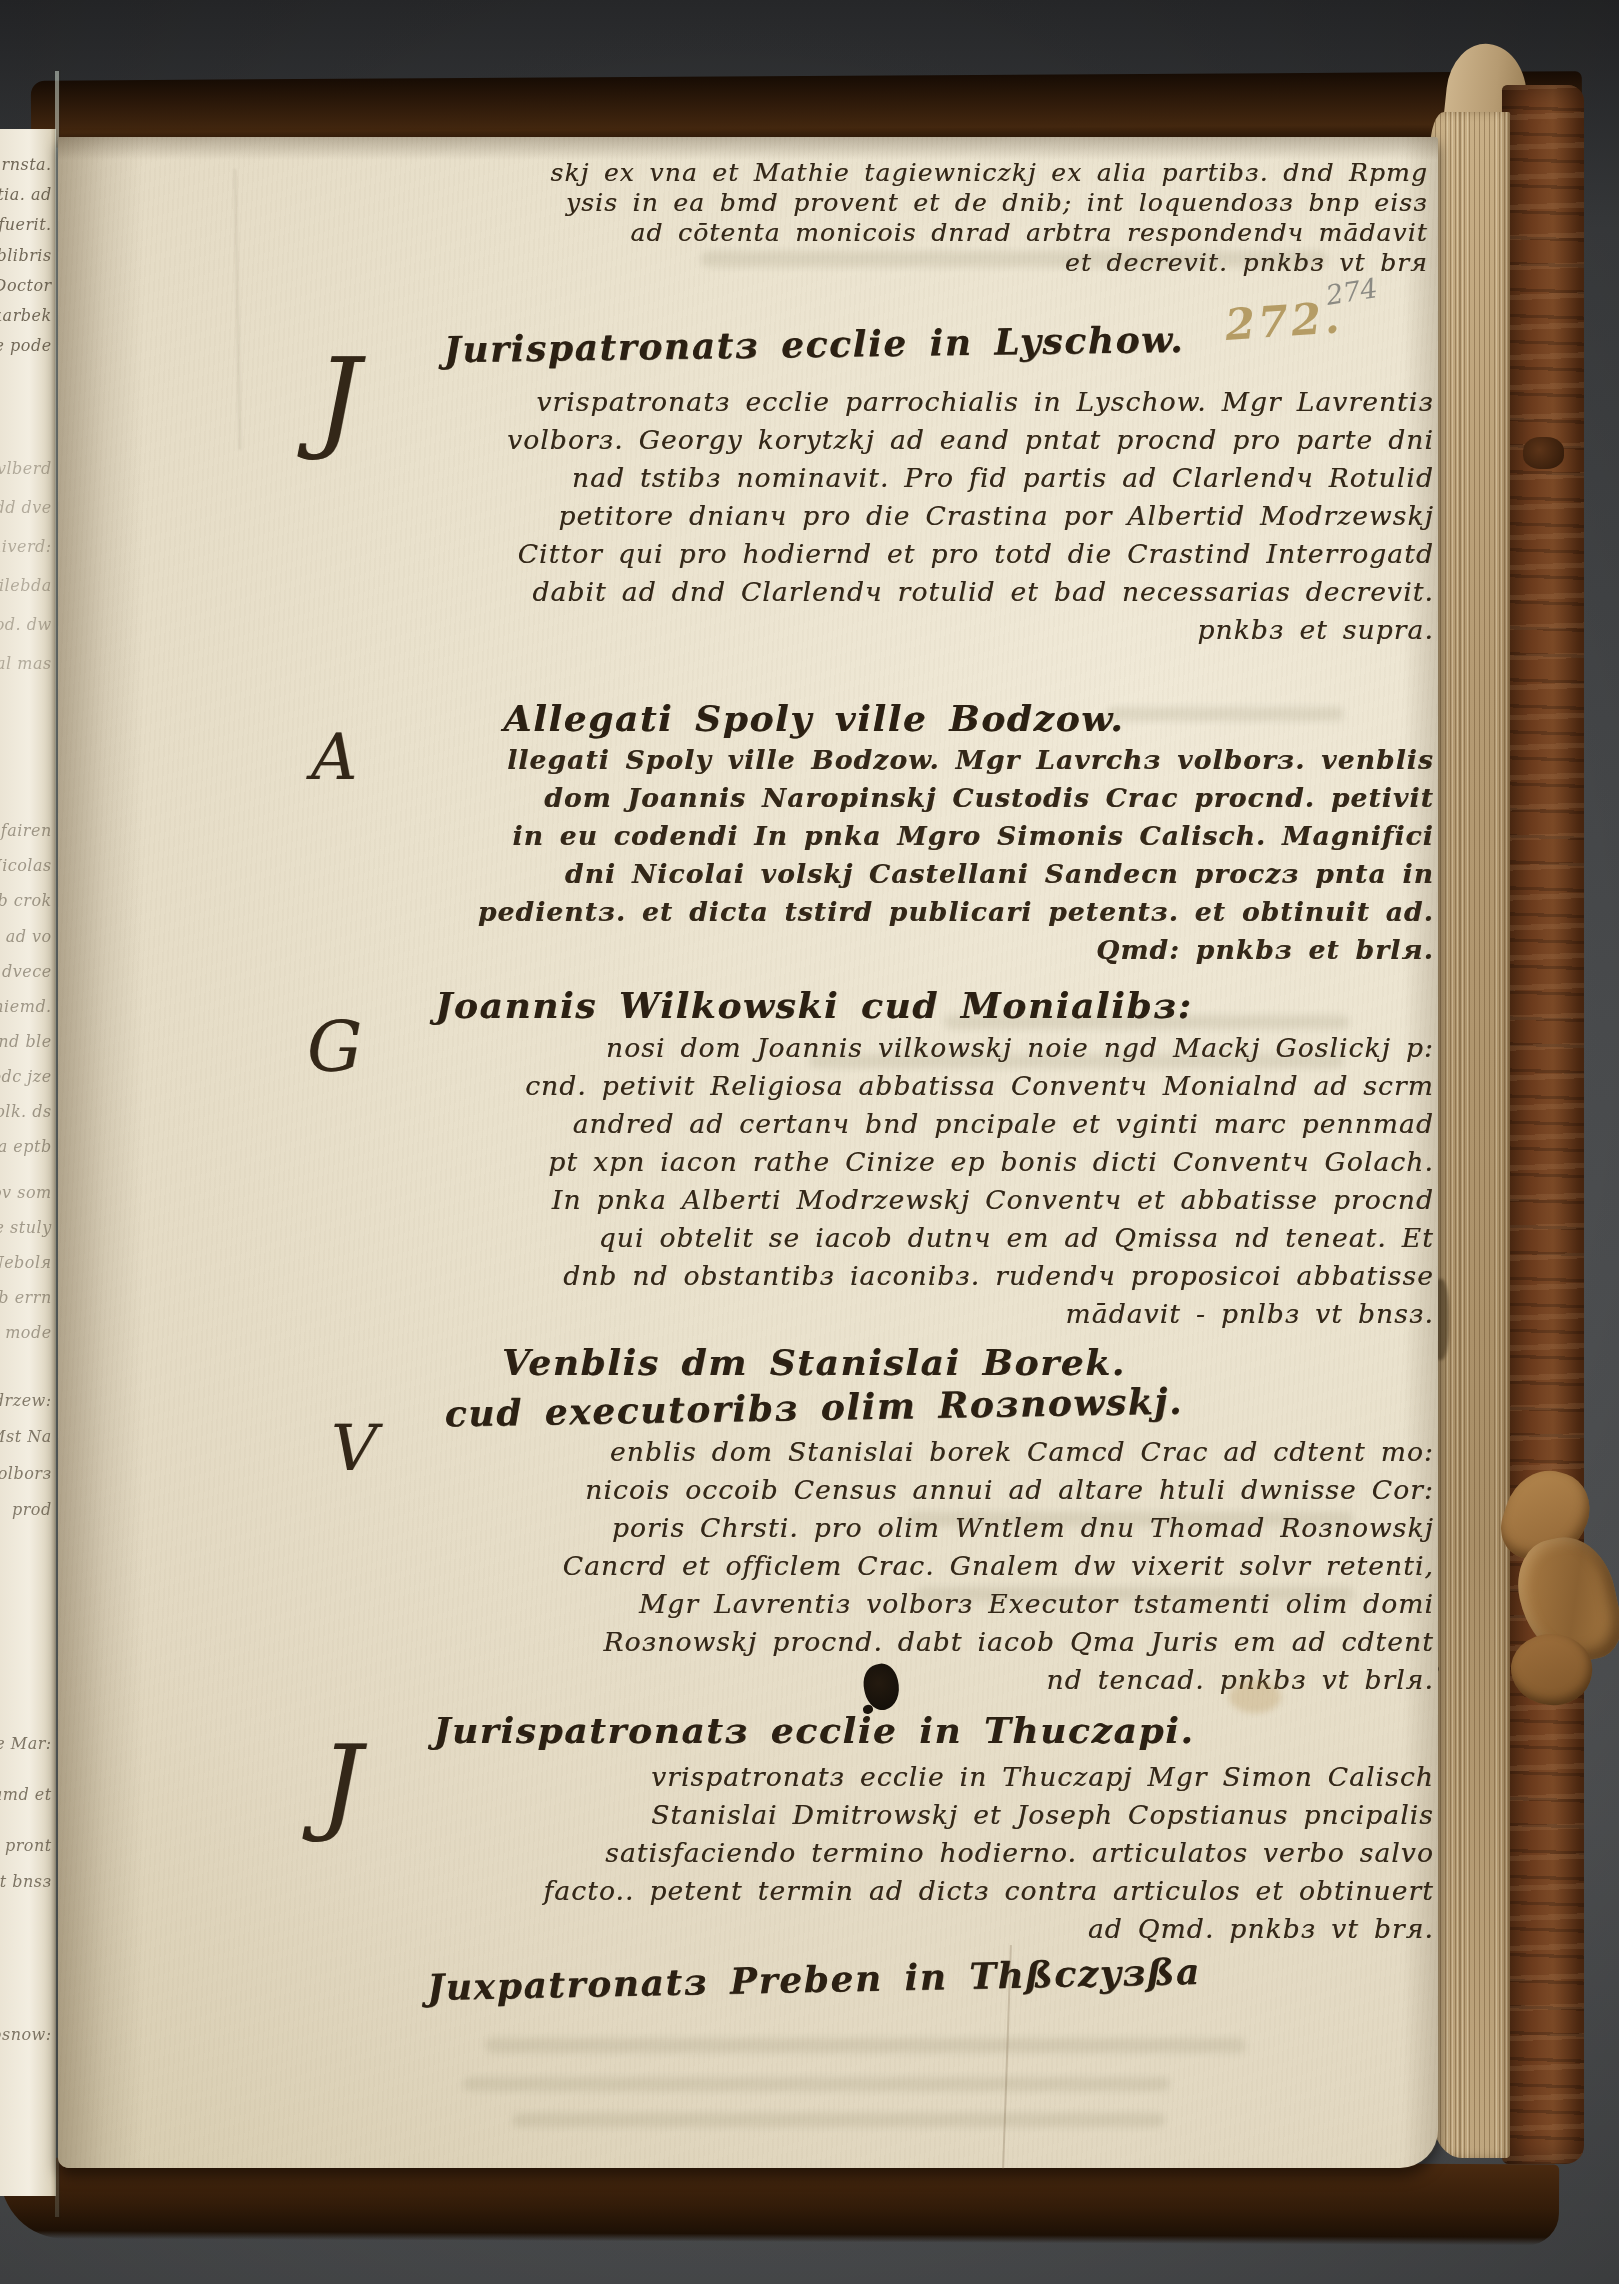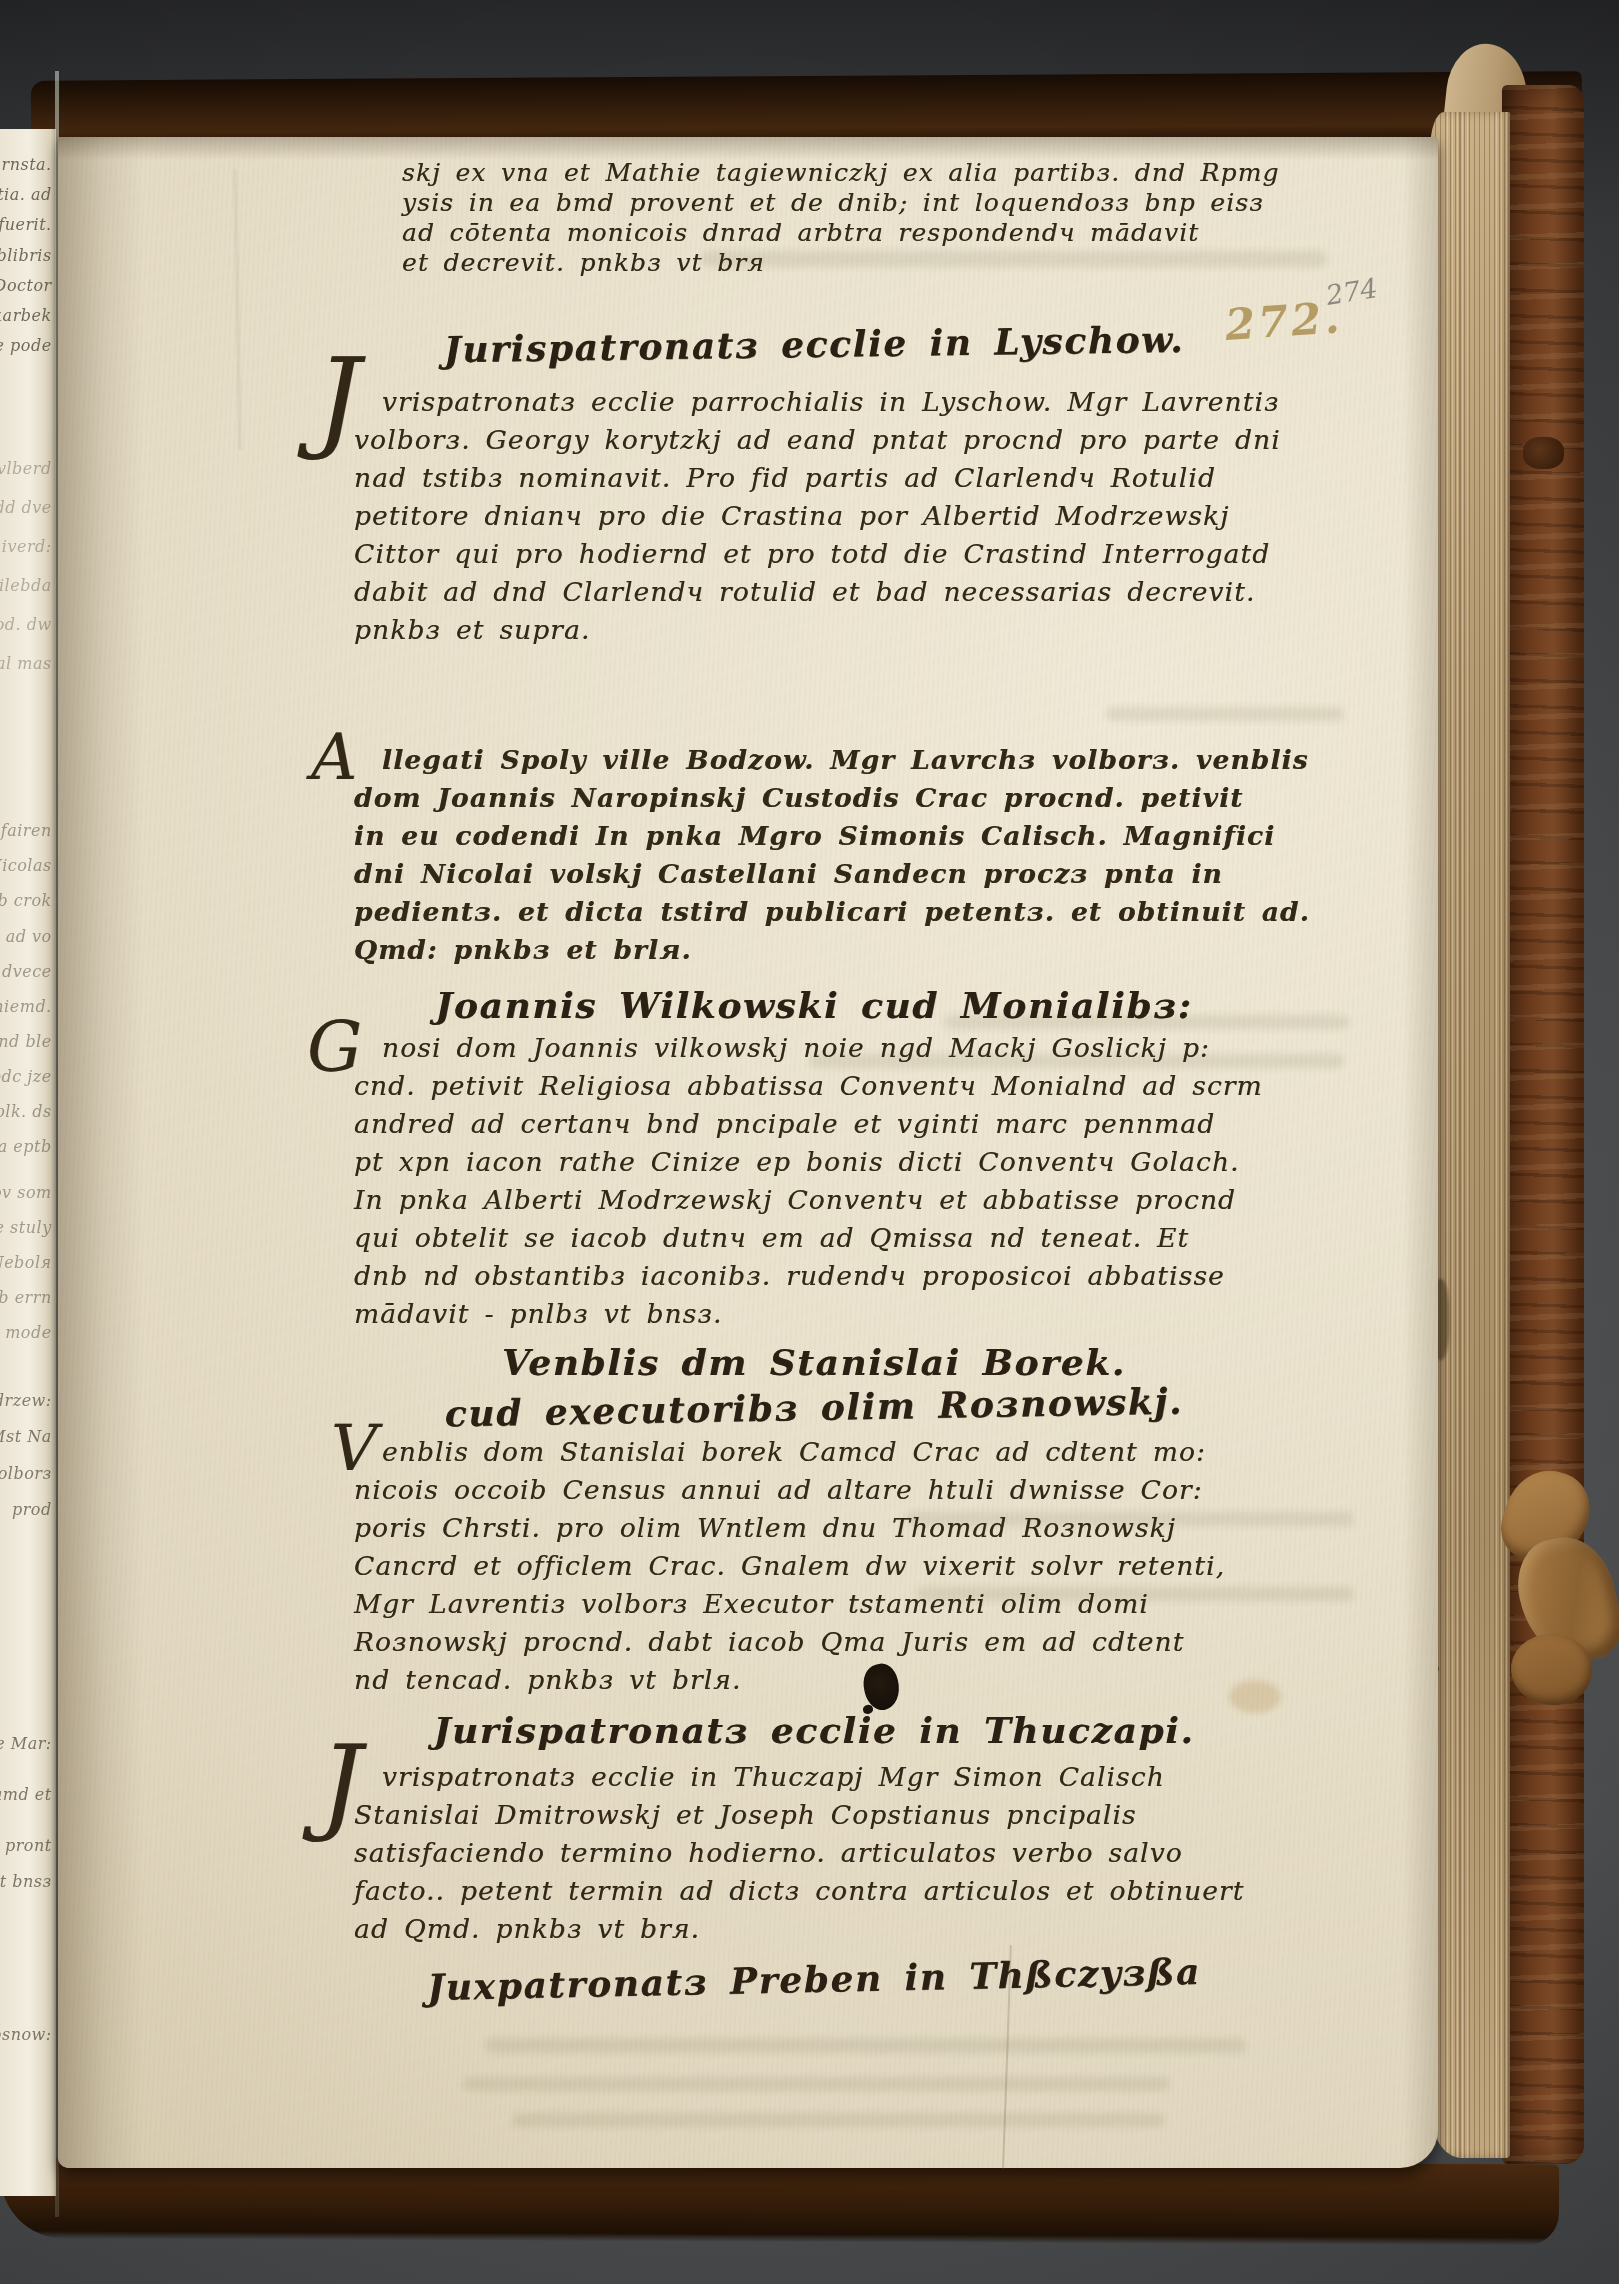--- a/index.html
+++ b/index.html
@@ -69,21 +69,21 @@
   .gutter{position:absolute;left:0;top:0;width:86px;height:100%;
       background:linear-gradient(90deg,rgba(94,76,48,.38),rgba(94,76,48,.12) 55%,transparent);
       border-radius:2.2px 0 0 10.8px;}
   .page-top-shade{position:absolute;left:0;top:0;width:100%;height:23px;
       background:linear-gradient(180deg,rgba(58,43,24,.28),transparent);border-radius:2.2px 3.2px 0 0;}
   .page-right-shade{position:absolute;right:0;top:0;width:35px;height:100%;
       background:linear-gradient(270deg,rgba(94,76,48,.22),transparent);border-radius:0 3.2px 38px 0;}
   
   .line{height:38px;white-space:nowrap;font-style:italic;font-size:26.5px;
       letter-spacing:1.1px;word-spacing:5.4px;color:#332718;
-      text-shadow:0.3px 0.3px 0.5px rgba(42,30,15,.55);}
+      text-shadow:0.3px 0.3px 0.5px rgba(42,30,15,.55);text-align:right;}
   .para{position:absolute;left:296px;width:1080px;}
   .para .line:first-child{padding-left:28px;}
   .frag{position:absolute;left:344px;top:20.5px;width:1026px;}
   .frag .line{height:30px;font-size:25px;}
   .heading{position:absolute;left:108px;width:1296px;text-align:center;white-space:nowrap;
       font-style:italic;font-weight:bold;font-size:36px;letter-spacing:1.6px;word-spacing:7.6px;
       color:#2b2013;text-shadow:0.4px 0.4px 0.5px rgba(35,25,12,.6);}
   .initial{position:absolute;font-style:italic;color:#332718;line-height:.8;
       text-shadow:0.4px 0.4px 0.5px rgba(35,25,12,.5);}
   .folio-ink{position:absolute;left:1167px;top:159px;font-style:italic;font-weight:bold;
@@ -196,20 +196,21 @@
     <div class="para" style="top:249px;">
       <div class="line">vrispatronatз ecclie parrochialis in Lyschow. Mgr Lavrentiз</div>
       <div class="line">volborз. Georgy korytzkj ad eand pntat procnd pro parte dni</div>
       <div class="line">nad tstibз nominavit. Pro fid partis ad Clarlendч Rotulid</div>
       <div class="line">petitore dnianч pro die Crastina por Albertid Modrzewskj</div>
       <div class="line">Cittor qui pro hodiernd et pro totd die Crastind Interrogatd</div>
       <div class="line">dabit ad dnd Clarlendч rotulid et bad necessarias decrevit.</div>
       <div class="line">pnkbз et supra.</div>
     </div>
 
+    <div class="heading" style="top:560px;">Allegati Spoly ville Bodzow.</div>
     <div class="initial" style="left:253px;top:595px;font-size:64px;">A</div>
     <div class="para" style="top:607px;font-weight:bold;">
       <div class="line">llegati Spoly ville Bodzow. Mgr Lavrchз volborз. venblis</div>
       <div class="line">dom Joannis Naropinskj Custodis Crac procnd. petivit</div>
       <div class="line">in eu codendi In pnka Mgro Simonis Calisch. Magnifici</div>
       <div class="line">dni Nicolai volskj Castellani Sandecn proczз pnta in</div>
       <div class="line">pedientз. et dicta tstird publicari petentз. et obtinuit ad.</div>
       <div class="line">Qmd: pnkbз et brlя.</div>
     </div>
 

